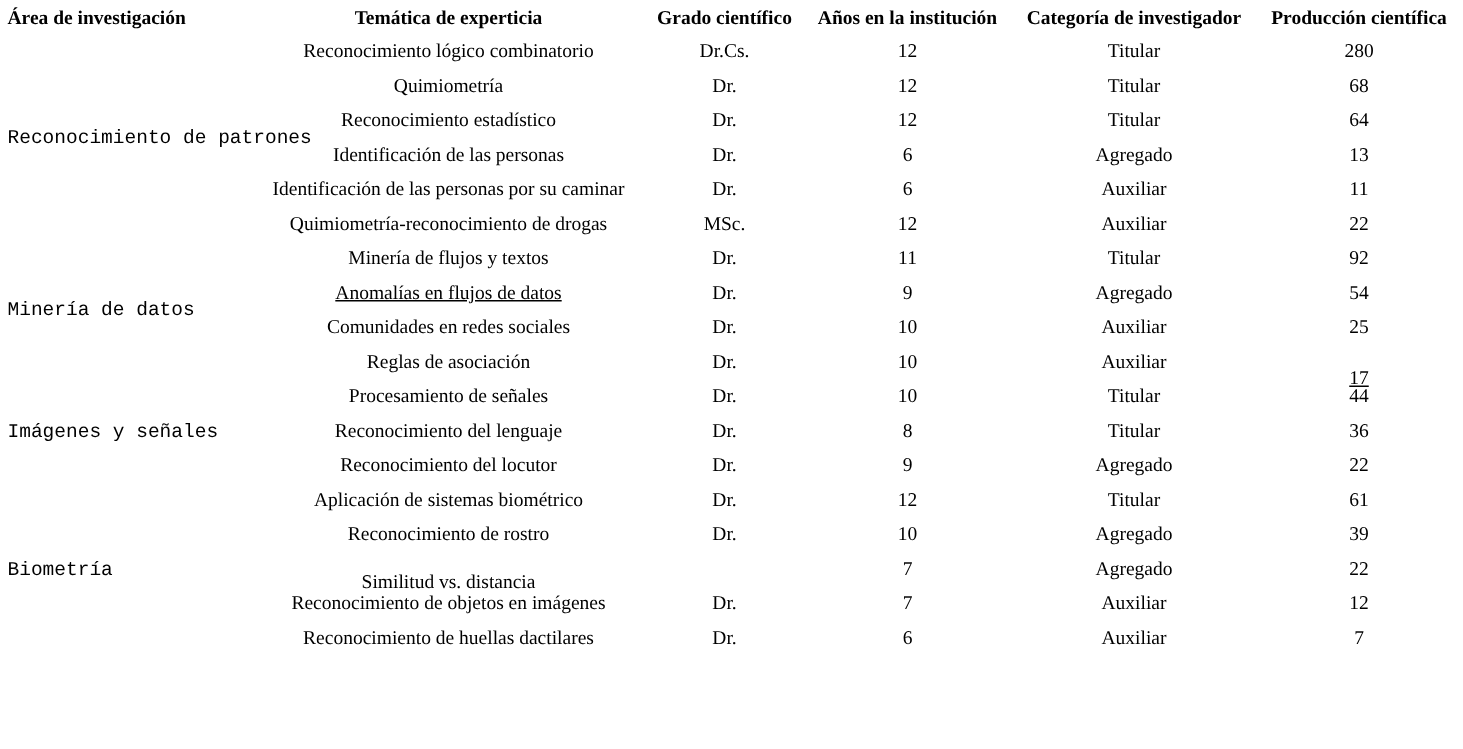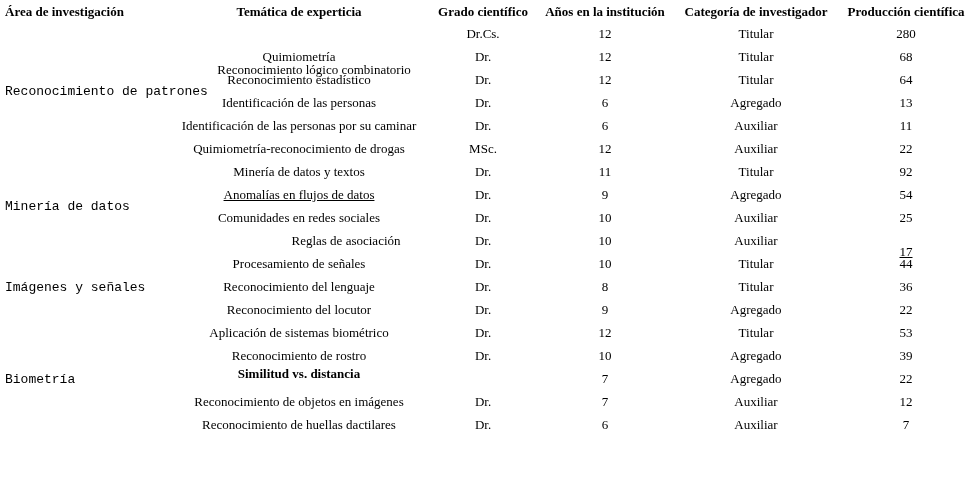--- a/index.html
+++ b/index.html
@@ -22,21 +22,21 @@
   <div class="hdr c" style="left:906px">Producción científica</div>
 
   <div id="areas">
       <div class="area" style="top: 84px;">Reconocimiento de patrones</div>
       <div class="area" style="top: 199px;">Minería de datos</div>
       <div class="area" style="top: 280px; text-align: right;">Imágenes y señales</div>
       <div class="area" style="top: 372px;">Biometría</div>
     </div>
   <div id="rows">
       <div>
-        <div class="cell c" style="left: 314px; top: 26px; margin-top: 36px;">Reconocimiento lógico combinatorio</div>
+        <div class="cell c" style="left: 299px; top: 26px;">Reconocimiento lógico combinatorio</div>
         <div class="cell c" style="left: 483px; top: 26px;">Dr.Cs.</div>
         <div class="cell c" style="left: 605px; top: 26px;">12</div>
         <div class="cell c" style="left: 756px; top: 26px;">Titular</div>
         <div class="cell c" style="left: 906px; top: 26px;">280</div>
       </div>
       <div>
         <div class="cell c" style="left: 299px; top: 49px;">Quimiometría</div>
         <div class="cell c" style="left: 483px; top: 49px;">Dr.</div>
         <div class="cell c" style="left: 605px; top: 49px;">12</div>
         <div class="cell c" style="left: 756px; top: 49px;">Titular</div>
@@ -64,42 +64,42 @@
         <div class="cell c" style="left: 906px; top: 118px;">11</div>
       </div>
       <div>
         <div class="cell c" style="left: 299px; top: 141px;">Quimiometría-reconocimiento de drogas</div>
         <div class="cell c" style="left: 483px; top: 141px;">MSc.</div>
         <div class="cell c" style="left: 605px; top: 141px;">12</div>
         <div class="cell c" style="left: 756px; top: 141px;">Auxiliar</div>
         <div class="cell c" style="left: 906px; top: 141px;">22</div>
       </div>
       <div>
-        <div class="cell c" style="left: 299px; top: 164px;">Minería de datos y textos</div>
+        <div class="cell c" style="left: 299px; top: 164px;">Minería de flujos y textos</div>
         <div class="cell c" style="left: 483px; top: 164px;">Dr.</div>
         <div class="cell c" style="left: 605px; top: 164px;">11</div>
         <div class="cell c" style="left: 756px; top: 164px;">Titular</div>
         <div class="cell c" style="left: 906px; top: 164px;">92</div>
       </div>
       <div>
         <div class="cell c" style="left: 299px; top: 187px; text-decoration: underline;">Anomalías en flujos de datos</div>
         <div class="cell c" style="left: 483px; top: 187px;">Dr.</div>
         <div class="cell c" style="left: 605px; top: 187px;">9</div>
         <div class="cell c" style="left: 756px; top: 187px;">Agregado</div>
         <div class="cell c" style="left: 906px; top: 187px;">54</div>
       </div>
       <div>
         <div class="cell c" style="left: 299px; top: 210px;">Comunidades en redes sociales</div>
         <div class="cell c" style="left: 483px; top: 210px;">Dr.</div>
         <div class="cell c" style="left: 605px; top: 210px;">10</div>
         <div class="cell c" style="left: 756px; top: 210px;">Auxiliar</div>
         <div class="cell c" style="left: 906px; top: 210px;">25</div>
       </div>
       <div>
-        <div class="cell c" style="left: 299px; top: 233px; margin-left: 47px;">Reglas de asociación</div>
+        <div class="cell c" style="left: 299px; top: 233px;">Reglas de asociación</div>
         <div class="cell c" style="left: 483px; top: 233px;">Dr.</div>
         <div class="cell c" style="left: 605px; top: 233px;">10</div>
         <div class="cell c" style="left: 756px; top: 233px;">Auxiliar</div>
         <div class="cell c" style="left: 906px; top: 244px; text-decoration: underline;">17</div>
       </div>
       <div>
         <div class="cell c" style="left: 299px; top: 256px;">Procesamiento de señales</div>
         <div class="cell c" style="left: 483px; top: 256px;">Dr.</div>
         <div class="cell c" style="left: 605px; top: 256px;">10</div>
         <div class="cell c" style="left: 756px; top: 256px;">Titular</div>
@@ -117,31 +117,31 @@
         <div class="cell c" style="left: 483px; top: 302px;">Dr.</div>
         <div class="cell c" style="left: 605px; top: 302px;">9</div>
         <div class="cell c" style="left: 756px; top: 302px;">Agregado</div>
         <div class="cell c" style="left: 906px; top: 302px;">22</div>
       </div>
       <div>
         <div class="cell c" style="left: 299px; top: 325px;">Aplicación de sistemas biométrico</div>
         <div class="cell c" style="left: 483px; top: 325px;">Dr.</div>
         <div class="cell c" style="left: 605px; top: 325px;">12</div>
         <div class="cell c" style="left: 756px; top: 325px;">Titular</div>
-        <div class="cell c" style="left: 906px; top: 325px;">53</div>
+        <div class="cell c" style="left: 906px; top: 325px;">61</div>
       </div>
       <div>
         <div class="cell c" style="left: 299px; top: 348px;">Reconocimiento de rostro</div>
         <div class="cell c" style="left: 483px; top: 348px;">Dr.</div>
         <div class="cell c" style="left: 605px; top: 348px;">10</div>
         <div class="cell c" style="left: 756px; top: 348px;">Agregado</div>
         <div class="cell c" style="left: 906px; top: 348px;">39</div>
       </div>
       <div>
-        <div class="cell c" style="left: 299px; top: 366px; font-weight: bold;">Similitud vs. distancia</div>
+        <div class="cell c" style="left: 299px; top: 380px;">Similitud vs. distancia</div>
         <div class="cell c" style="left: 483px; top: 371px;"></div>
         <div class="cell c" style="left: 605px; top: 371px;">7</div>
         <div class="cell c" style="left: 756px; top: 371px;">Agregado</div>
         <div class="cell c" style="left: 906px; top: 371px;">22</div>
       </div>
       <div>
         <div class="cell c" style="left: 299px; top: 394px;">Reconocimiento de objetos en imágenes</div>
         <div class="cell c" style="left: 483px; top: 394px;">Dr.</div>
         <div class="cell c" style="left: 605px; top: 394px;">7</div>
         <div class="cell c" style="left: 756px; top: 394px;">Auxiliar</div>

